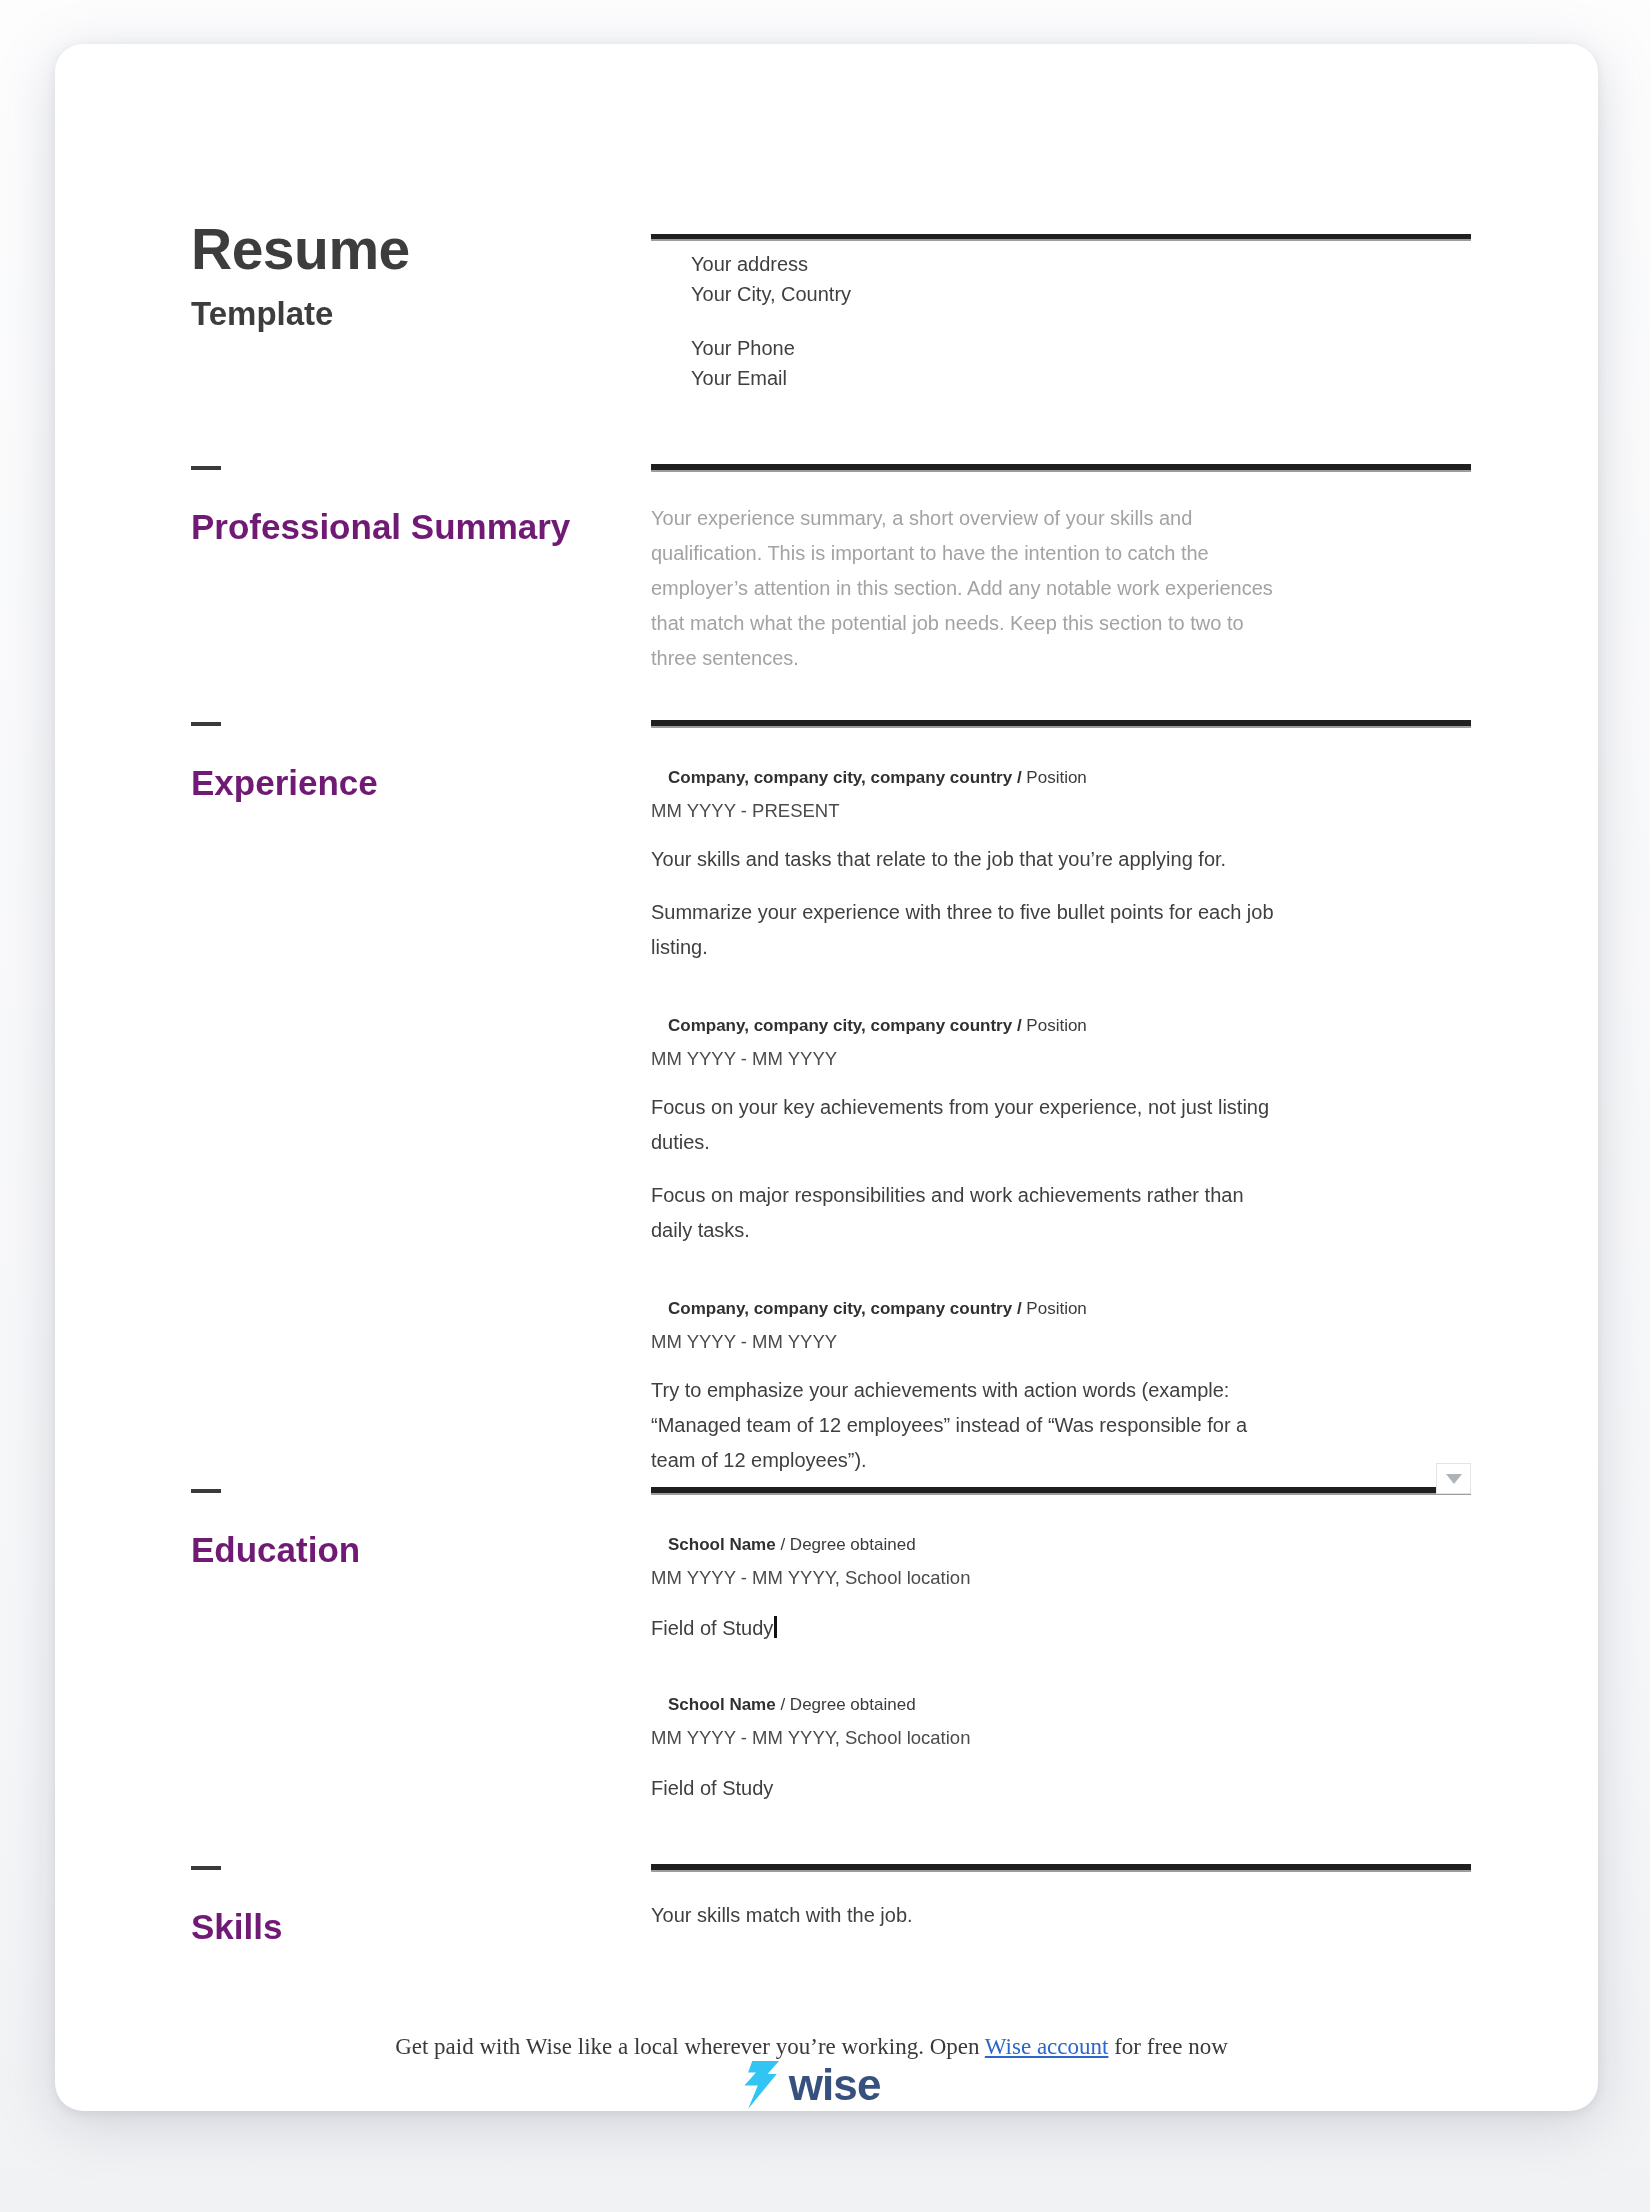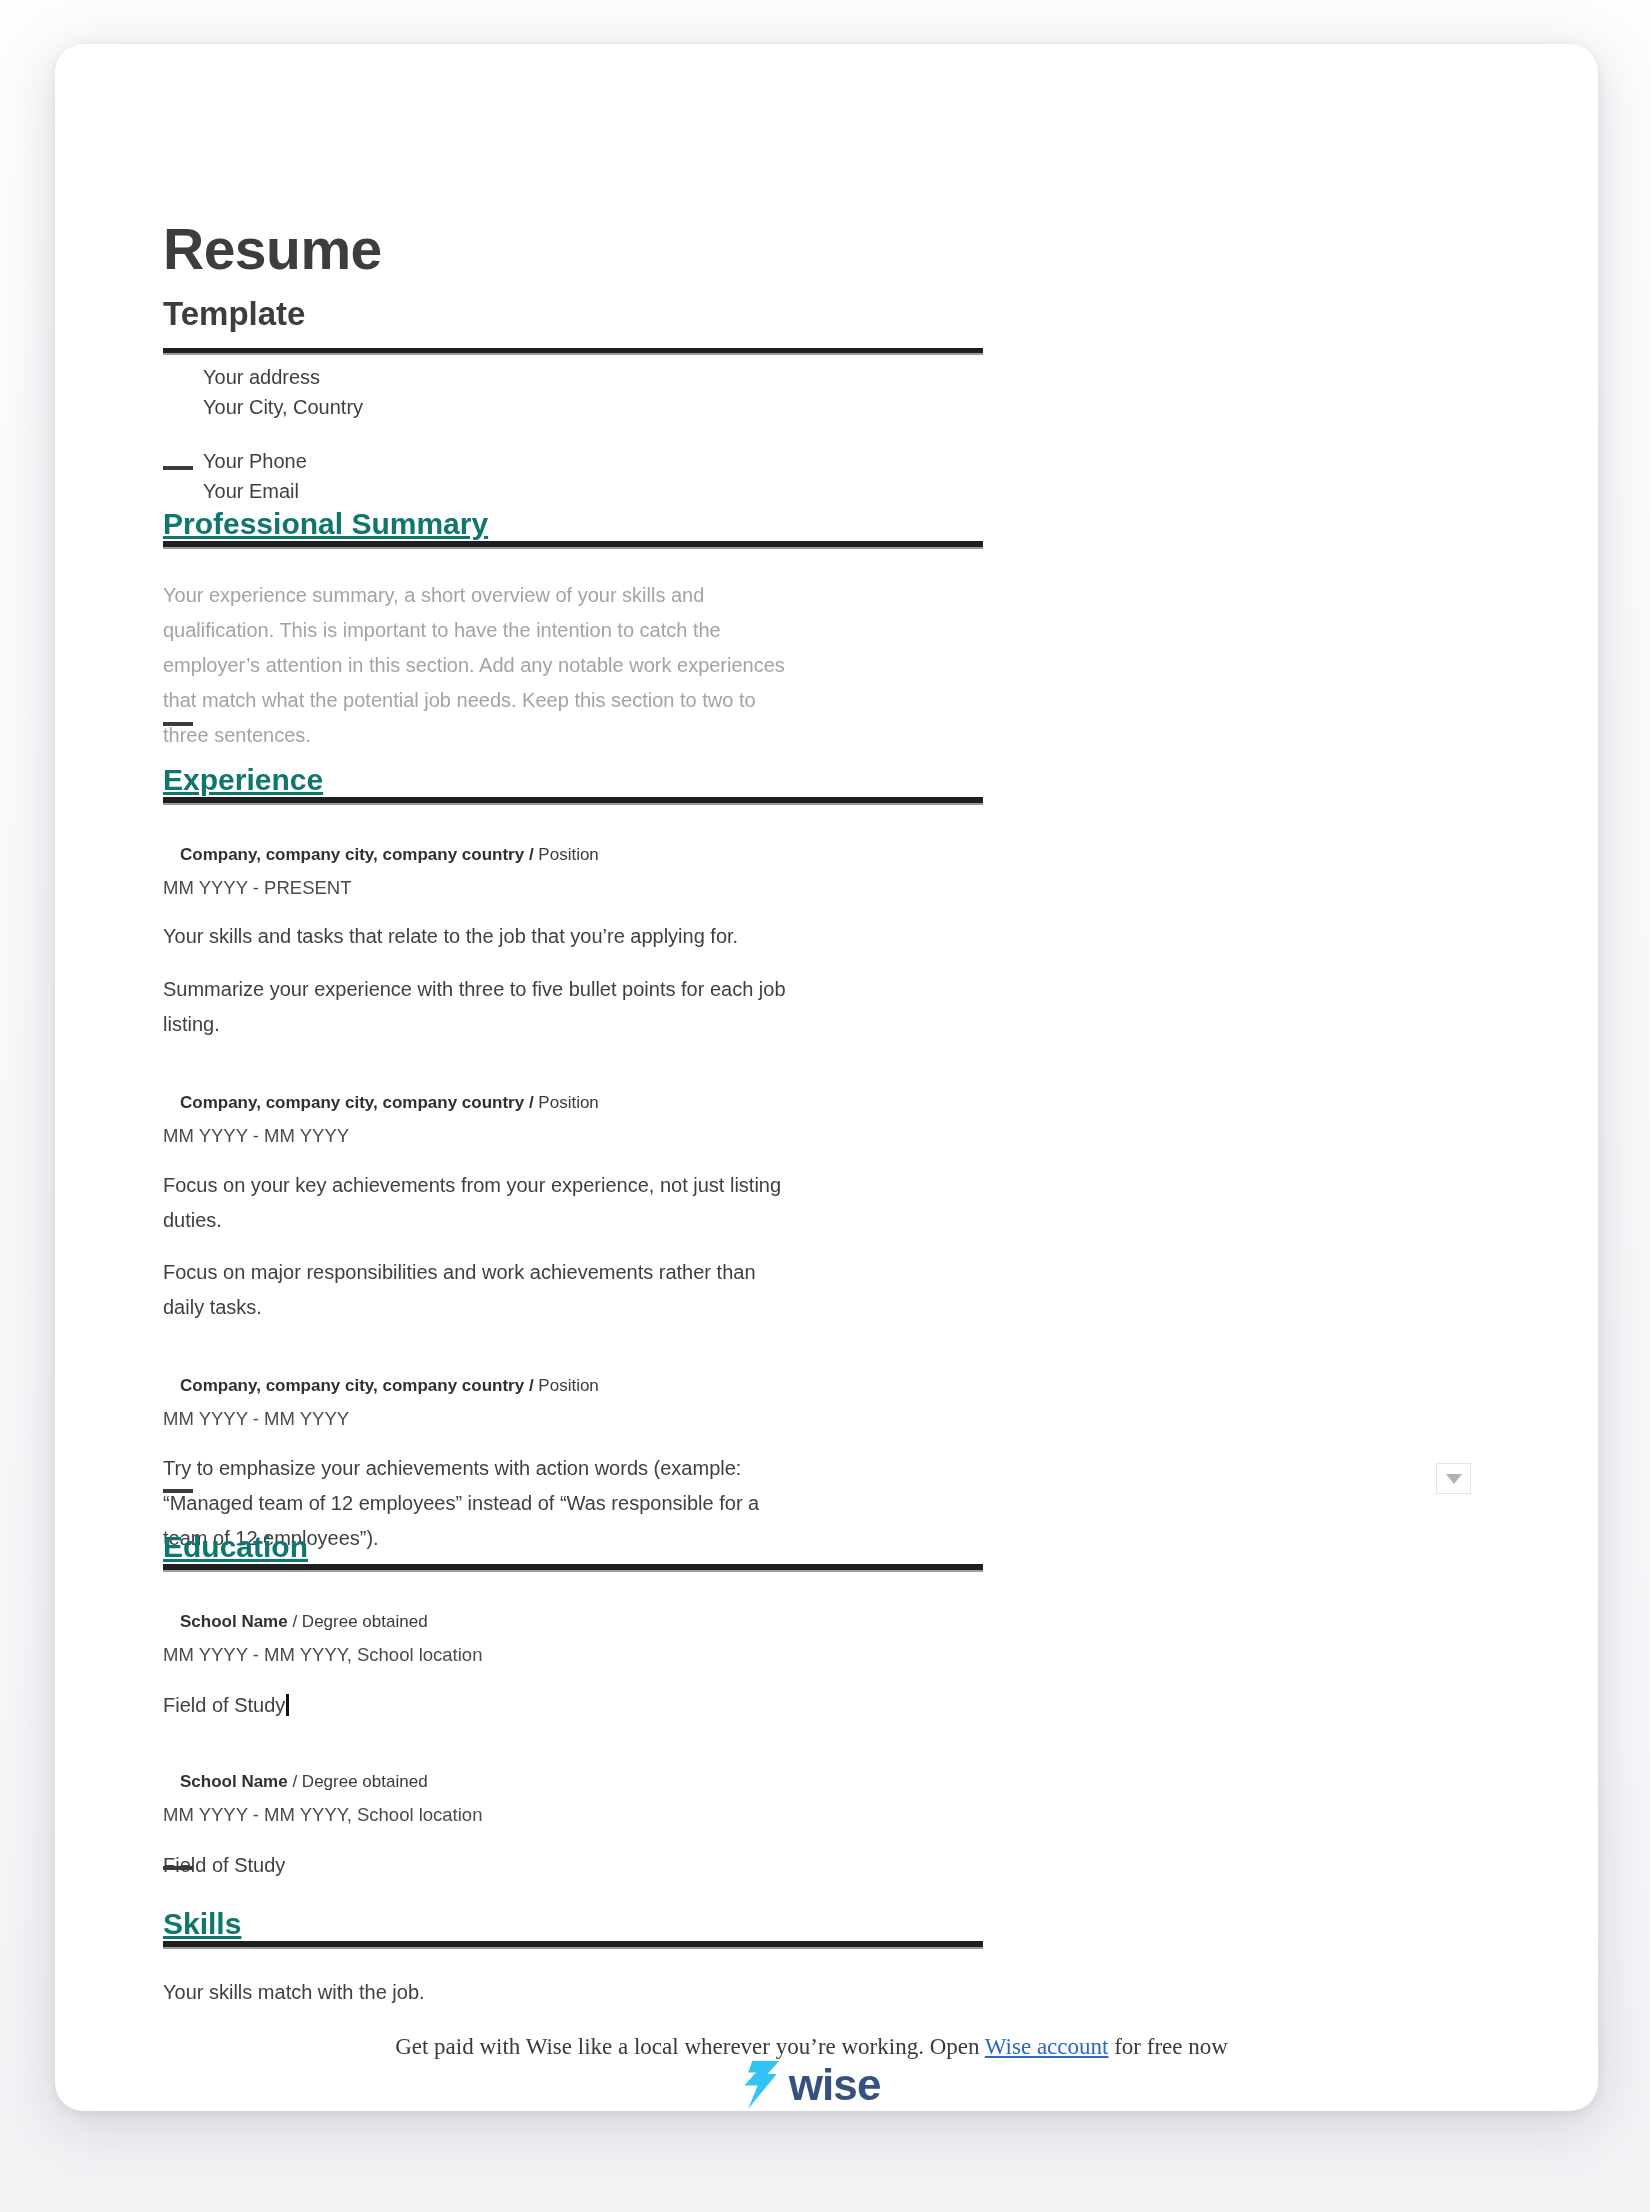--- a/index.html
+++ b/index.html
@@ -7,26 +7,26 @@
     width:1650px; height:2212px; position:relative;
     background:linear-gradient(180deg,#fdfdfe 0%,#f6f7f9 78%,#f1f2f4 100%);
     font-family:"Liberation Sans", sans-serif;
     -webkit-font-smoothing:antialiased;
   }
   .card {
     position:absolute; left:55px; top:44px; width:1543px; height:2067px;
     background:#ffffff; border-radius:28px;
     box-shadow:0 13px 55px rgba(130,136,148,.30), 0 2.8px 9.2px rgba(130,136,148,.16);
   }
-  .section { position:absolute; left:108px; width:1280px; display:flex;flex-direction:column; }
+  .section { position:absolute; left:136px; width:1280px; display:flex; }
   .label-col { width:460px; flex:none; }
   .content-col { width:820px; flex:none; }
   .rule { height:5.5px; background:#1f1f1f; border-bottom:2.8px solid #9d9d9d; }
   .dash { width:29.5px; height:4.6px; background:#3a3a3a; margin-top:1.8px; }
-  .sec-label { margin-top:37px; font-size:30px; font-weight:700; color:#0f766e;text-decoration:underline; }
+  .sec-label { margin-top:37px; font-size:35px; font-weight:700; color:#701a75; }
   .doc-title { font-size:57px; font-weight:700; color:#3d3d3d; line-height:61px; letter-spacing:-0.5px; }
   .doc-subtitle { font-size:33px; font-weight:700; color:#3d3d3d; margin-top:14.8px; }
   .contact { margin-top:7.4px; font-size:20px; line-height:30px; color:#3f3f3f;margin-left:40px; }
   .contact .gap { margin-top:24px; }
   .placeholder-para {
     margin-top:29.5px; font-size:20px; line-height:35px; color:#a3a3a3; white-space:pre-line;
   }
   .xp-entry.first, .edu-entry.first { margin-top:35px; }
   .xp-entry + .xp-entry { margin-top:46px; }
   .edu-entry + .edu-entry { margin-top:48px; }

